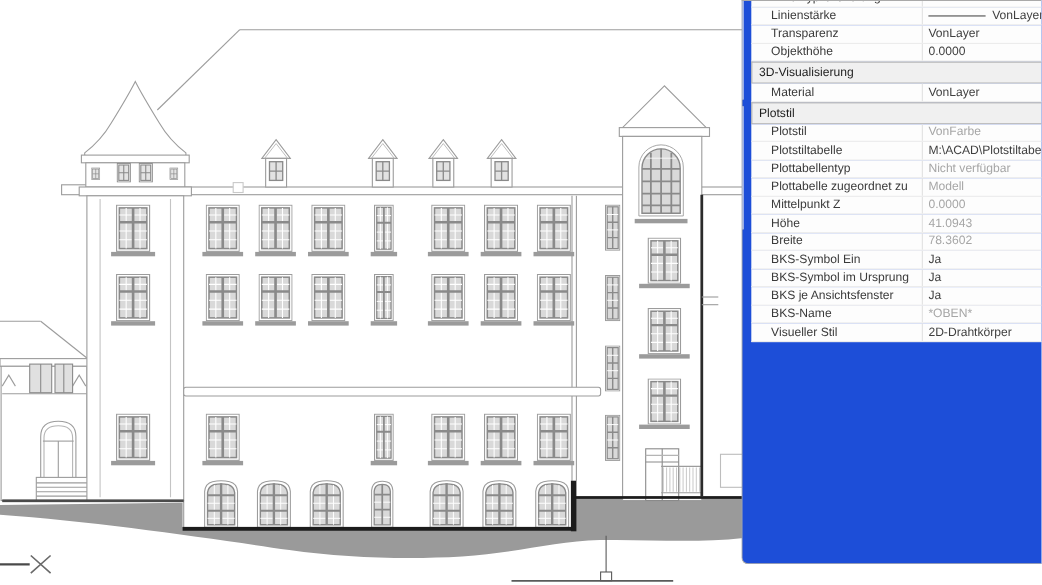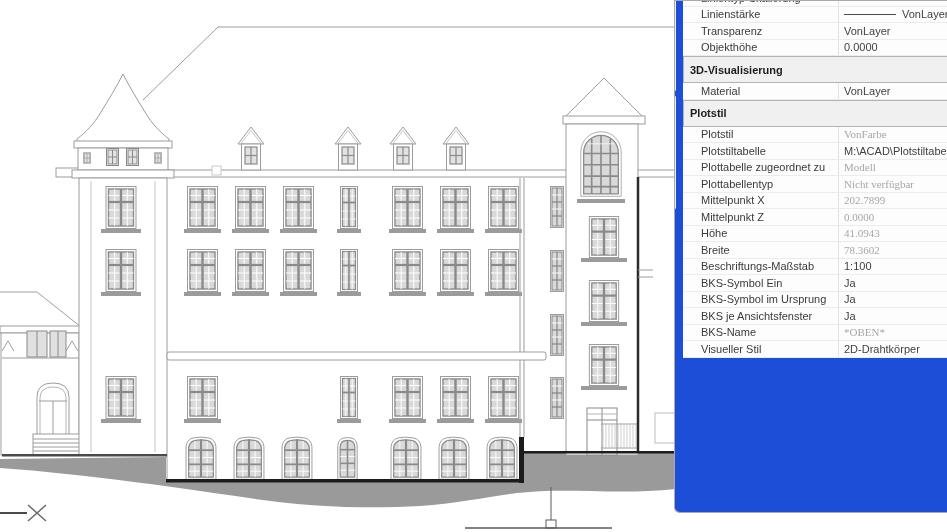--- a/index.html
+++ b/index.html
@@ -30,25 +30,25 @@
     border-bottom:1px solid #ececec;box-sizing:border-box;
   }
   .plabel{
     flex:0 0 137px;padding-left:18px;overflow:hidden;white-space:nowrap;
   }
   .pvalue{
     flex:1 1 auto;align-self:stretch;display:flex;align-items:center;
     padding-left:5px;border-left:1px solid #e2e2e2;
     overflow:hidden;white-space:nowrap;color:#3f3f3f;
   }
-  .pvalue.muted{color:#a6a6a6;font-family:Liberation Serif, serif;}
+  .pvalue.muted{color:#a6a6a6;}
   .phead{
-    height:27px;display:flex;align-items:center;background:#f0f0f0;
+    height:20px;display:flex;align-items:center;background:#f0f0f0;
     border:1px solid #b3b3b3;border-right:none;box-sizing:border-box;
-    font-weight:bold;padding-left:6px;color:#1d1d1d;
+    font-weight:normal;padding-left:6px;color:#1d1d1d;
   }
   .lwline{
     display:inline-block;width:52px;height:0;border-top:1px solid #4d4d4d;
     margin-right:6px;flex:0 0 auto;
   }
 </style>
 </head>
 <body>
 
 <main id="workspace">
@@ -401,59 +401,47 @@
             <span>VonFarbe</span>
           </span>
         </div>
         <div class="prow">
           <span class="plabel">Plotstiltabelle</span>
           <span class="pvalue">
             <span>M:\ACAD\Plotstiltabel</span>
           </span>
         </div>
         <div class="prow">
+          <span class="plabel">Plottabellentyp</span>
+          <span class="pvalue muted">
+            <span>Nicht verfügbar</span>
+          </span>
+        </div>
+        <div class="prow">
           <span class="plabel">Plottabelle zugeordnet zu</span>
           <span class="pvalue muted">
             <span>Modell</span>
           </span>
         </div>
         <div class="prow">
-          <span class="plabel">Plottabellentyp</span>
-          <span class="pvalue muted">
-            <span>Nicht verfügbar</span>
-          </span>
-        </div>
-        <div class="prow">
-          <span class="plabel">Mittelpunkt X</span>
-          <span class="pvalue muted">
-            <span>202.7899</span>
-          </span>
-        </div>
-        <div class="prow">
           <span class="plabel">Mittelpunkt Z</span>
           <span class="pvalue muted">
             <span>0.0000</span>
           </span>
         </div>
         <div class="prow">
           <span class="plabel">Höhe</span>
           <span class="pvalue muted">
             <span>41.0943</span>
           </span>
         </div>
         <div class="prow">
           <span class="plabel">Breite</span>
           <span class="pvalue muted">
             <span>78.3602</span>
-          </span>
-        </div>
-        <div class="prow">
-          <span class="plabel">Beschriftungs-Maßstab</span>
-          <span class="pvalue">
-            <span>1:100</span>
           </span>
         </div>
         <div class="prow">
           <span class="plabel">BKS-Symbol Ein</span>
           <span class="pvalue">
             <span>Ja</span>
           </span>
         </div>
         <div class="prow">
           <span class="plabel">BKS-Symbol im Ursprung</span>

